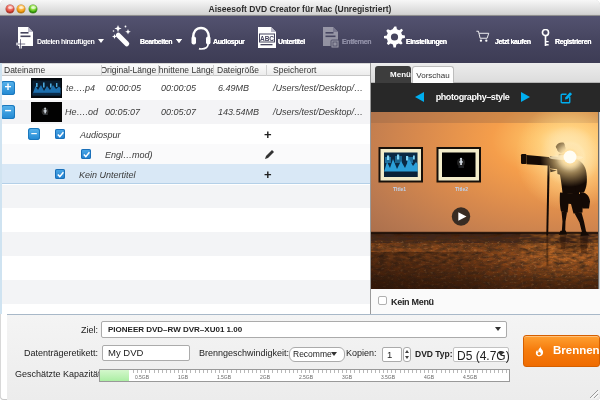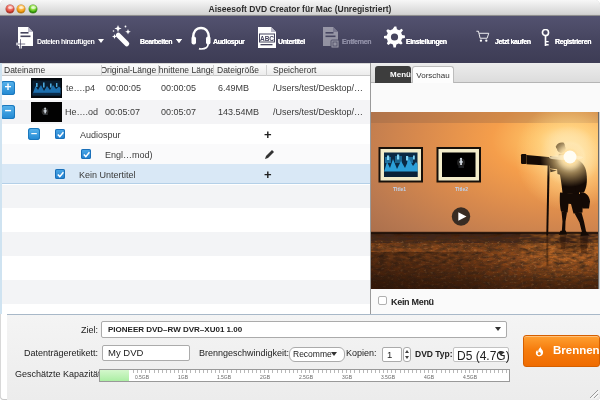--- a/index.html
+++ b/index.html
@@ -26,21 +26,21 @@
 .tlabel.dim { color:#8d8ca3; }
 .caret { display:inline-block; width:0; height:0; border-left:3.5px solid transparent; border-right:3.5px solid transparent; border-top:4px solid #fff; margin-left:4px; vertical-align:1px; }
 
 
 .table { position:absolute; left:0; top:63px; width:371px; height:251px; background:#fff; border-right:1px solid #9a9a9a; }
 .thead { position:absolute; left:0; top:0; width:370px; height:13px;
   background:linear-gradient(#fcfcfc,#ececec); border-bottom:1px solid #c8c8c8; border-top:1px solid #d8d8d8;}
 .th { position:absolute; top:1px; font-size:8.5px; color:#333; white-space:nowrap; }
 .colsep { position:absolute; top:1px; width:1px; height:11px; background:#cfcfcf; }
 .row { position:absolute; left:0; width:370px; }
-.cellt { position:absolute; font-size:9px; color:#3a3a3a; white-space:nowrap; }
+.cellt { position:absolute; font-size:9px; color:#3a3a3a; white-space:nowrap;font-style:italic; }
 .pm { position:absolute; width:14px; height:14px; border-radius:3px;
   background:linear-gradient(#59b4ec,#2188d2); color:#fff; font-weight:bold; text-align:center; line-height:13px; font-size:12px; box-shadow:inset 0 0 0 1px #1b78bd; }
 .pm.small { width:12px; height:12px; line-height:11px; font-size:11px; }
 .cb { position:absolute; width:10px; height:10px; border-radius:2px;
   background:linear-gradient(#4fa9e6,#1f7fd0); box-shadow:inset 0 0 0 1px #1a6fb8; }
 .cb svg { position:absolute; left:0.5px; top:0.5px; }
 .thumb { position:absolute; width:31px; height:20px; background:#000; overflow:hidden; }
 .plus { position:absolute; font-size:13px; font-weight:bold; color:#222; }
 
 
@@ -259,20 +259,29 @@
       <div class="row" style="top:109px; height:23px; background:#f3f4f6;"></div>
       <div class="row" style="top:156px; height:24px; background:#f3f4f6;"></div>
       <div class="row" style="top:204px; height:24px; background:#f3f4f6;"></div>
     </div>
   </div>
 
   <div class="rpanel">
     <div class="tabbar" style="border-bottom:1px solid #b5b5b5;">
       <div class="tab1">Menü</div>
       <div class="tab2">Vorschau</div>
+    </div>
+    <div class="phead">
+      <div class="parrow" style="left:44px; top:9px; border-top:5.5px solid transparent; border-bottom:5.5px solid transparent; border-right:9px solid #00aeef;"></div>
+      <div class="ptitle">photography–style</div>
+      <div class="parrow" style="left:150px; top:9px; border-top:5.5px solid transparent; border-bottom:5.5px solid transparent; border-left:9px solid #00aeef;"></div>
+      <svg class="abs" style="left:188px; top:8px;" width="15" height="13" viewBox="0 0 16 16">
+        <path d="M12,7 L12,13.5 a1,1 0 0 1 -1,1 L2.5,14.5 a1,1 0 0 1 -1,-1 L1.5,5 a1,1 0 0 1 1,-1 L8,4" fill="none" stroke="#00aeef" stroke-width="1.7"></path>
+        <path d="M6,10.5 L6.8,7.6 L12.3,1.4 L14.9,3.7 L9.2,9.8 z" fill="#00aeef"></path>
+      </svg>
     </div>
     <div class="photo" id="photo">
       <svg width="229" height="177" viewBox="0 0 229 177">
         <defs>
           <radialGradient id="sky" cx="0.85" cy="0.23" r="1.15">
             <stop offset="0" stop-color="#ffefc0"></stop>
             <stop offset="0.10" stop-color="#ffc468"></stop>
             <stop offset="0.28" stop-color="#f59e4b"></stop>
             <stop offset="0.55" stop-color="#d98a4d"></stop>
             <stop offset="0.85" stop-color="#b87850"></stop>

